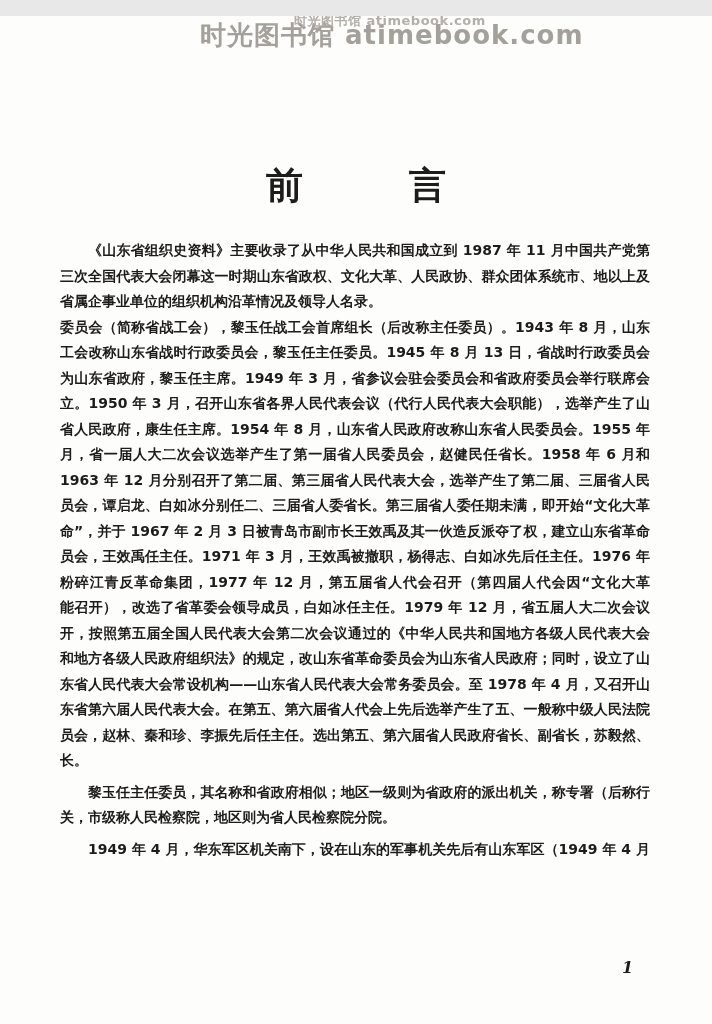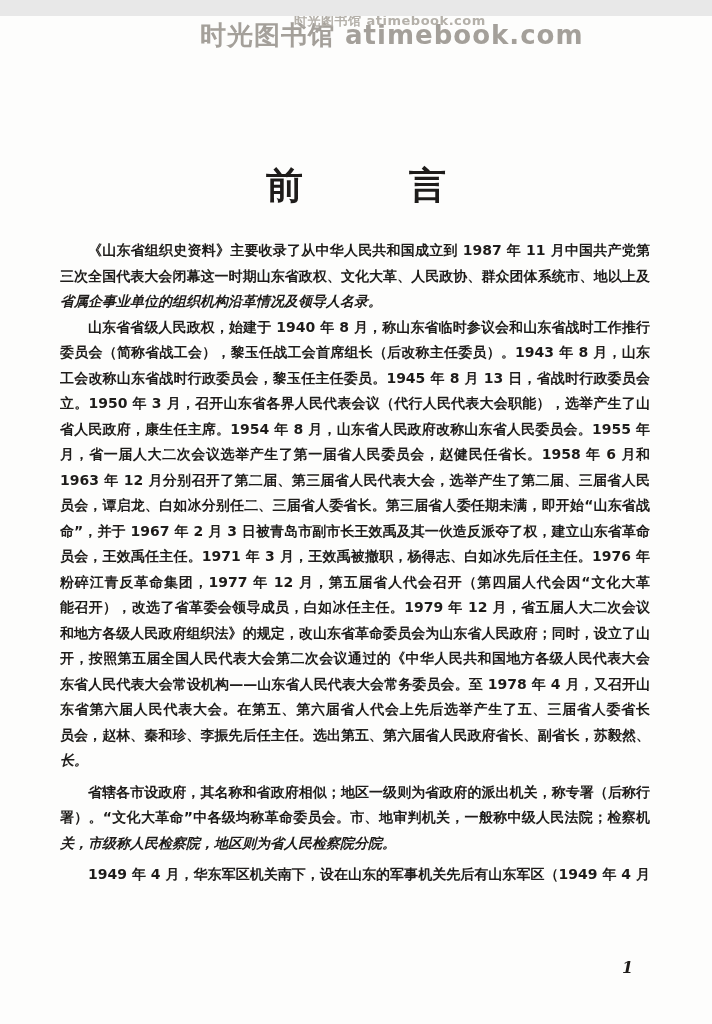--- a/index.html
+++ b/index.html
@@ -40,21 +40,21 @@
   }
   .para{margin:0;}
   .para:nth-child(3),.para:nth-child(4){margin-top:6px;}
   .pline{
     line-height:25.5px;height:25.5px;
     text-align:justify;text-align-last:justify;
     text-justify:inter-character;
     overflow:hidden;
   }
   .pline.first{text-indent:2em;}
-  .pline.lastline{text-align-last:left;font-style:italic;}
+  .pline.lastline{text-align-last:left;}
   
   .page-number{
     position:absolute;left:622px;top:942px;
     font-family:"DejaVu Serif","Liberation Serif",serif;
     font-style:italic;font-weight:bold;
     font-size:16px;
   }
 </style>
 </head>
 <body>
@@ -70,42 +70,41 @@
     <span>言</span>
   </h1>
 
   <div class="body" id="body-text">
       <div class="para">
         <div class="pline first">《山东省组织史资料》主要收录了从中华人民共和国成立到 1987 年 11 月中国共产党第十</div>
         <div class="pline">三次全国代表大会闭幕这一时期山东省政权、文化大革、人民政协、群众团体系统市、地以上及</div>
         <div class="pline lastline">省属企事业单位的组织机构沿革情况及领导人名录。</div>
       </div>
       <div class="para">
-        <div class="pline first">山东省省级人民政权，始建于 1940 年 8 月，称山东省临时参议会和山东省战时工作推行</div>
         <div class="pline">委员会（简称省战工会），黎玉任战工会首席组长（后改称主任委员）。1943 年 8 月，山东省战</div>
         <div class="pline">工会改称山东省战时行政委员会，黎玉任主任委员。1945 年 8 月 13 日，省战时行政委员会改</div>
+        <div class="pline">为山东省政府，黎玉任主席。1949 年 3 月，省参议会驻会委员会和省政府委员会举行联席会</div>
         <div class="pline">立。1950 年 3 月，召开山东省各界人民代表会议（代行人民代表大会职能），选举产生了山东</div>
         <div class="pline">省人民政府，康生任主席。1954 年 8 月，山东省人民政府改称山东省人民委员会。1955 年 2</div>
         <div class="pline">月，省一届人大二次会议选举产生了第一届省人民委员会，赵健民任省长。1958 年 6 月和</div>
         <div class="pline">1963 年 12 月分别召开了第二届、第三届省人民代表大会，选举产生了第二届、三届省人民委</div>
-        <div class="pline">员会，谭启龙、白如冰分别任二、三届省人委省长。第三届省人委任期未满，即开始“山东省战</div>
+        <div class="pline">员会，谭启龙、白如冰分别任二、三届省人委省长。第三届省人委任期未满，即开始“文化大革</div>
         <div class="pline">命”，并于 1967 年 2 月 3 日被青岛市副市长王效禹及其一伙造反派夺了权，建立山东省革命委</div>
         <div class="pline">员会，王效禹任主任。1971 年 3 月，王效禹被撤职，杨得志、白如冰先后任主任。1976 年 10 月</div>
         <div class="pline">粉碎江青反革命集团，1977 年 12 月，第五届省人代会召开（第四届人代会因“文化大革命”未</div>
         <div class="pline">能召开），改选了省革委会领导成员，白如冰任主任。1979 年 12 月，省五届人大二次会议召</div>
+        <div class="pline">开，按照第五届全国人民代表大会第二次会议通过的《中华人民共和国地方各级人民代表大会</div>
         <div class="pline">和地方各级人民政府组织法》的规定，改山东省革命委员会为山东省人民政府；同时，设立了山</div>
-        <div class="pline">开，按照第五届全国人民代表大会第二次会议通过的《中华人民共和国地方各级人民代表大会</div>
         <div class="pline">东省人民代表大会常设机构——山东省人民代表大会常务委员会。至 1978 年 4 月，又召开山</div>
-        <div class="pline">东省第六届人民代表大会。在第五、第六届省人代会上先后选举产生了五、三届省人委省长</div>
+        <div class="pline">东省第六届人民代表大会。在第五、第六届省人代会上先后选举产生了五、一般称中级人民法院</div>
         <div class="pline">员会，赵林、秦和珍、李振先后任主任。选出第五、第六届省人民政府省长、副省长，苏毅然、梁</div>
         <div class="pline lastline">长。</div>
       </div>
       <div class="para">
-        <div class="pline first">省辖各市设政府，其名称和省政府相似；地区一级则为省政府的派出机关，称专署（后称行</div>
-        <div class="pline">署）。“文化大革命”中各级均称革命委员会。市、地审判机关，一般称中级人民法院；检察机</div>
+        <div class="pline first">黎玉任主任委员，其名称和省政府相似；地区一级则为省政府的派出机关，称专署（后称行</div>
         <div class="pline lastline">关，市级称人民检察院，地区则为省人民检察院分院。</div>
       </div>
       <div class="para">
         <div class="pline first">1949 年 4 月，华东军区机关南下，设在山东的军事机关先后有山东军区（1949 年 4 月至</div>
       </div>
     </div>
 
   <div class="page-number">1</div>
 
 </div>

